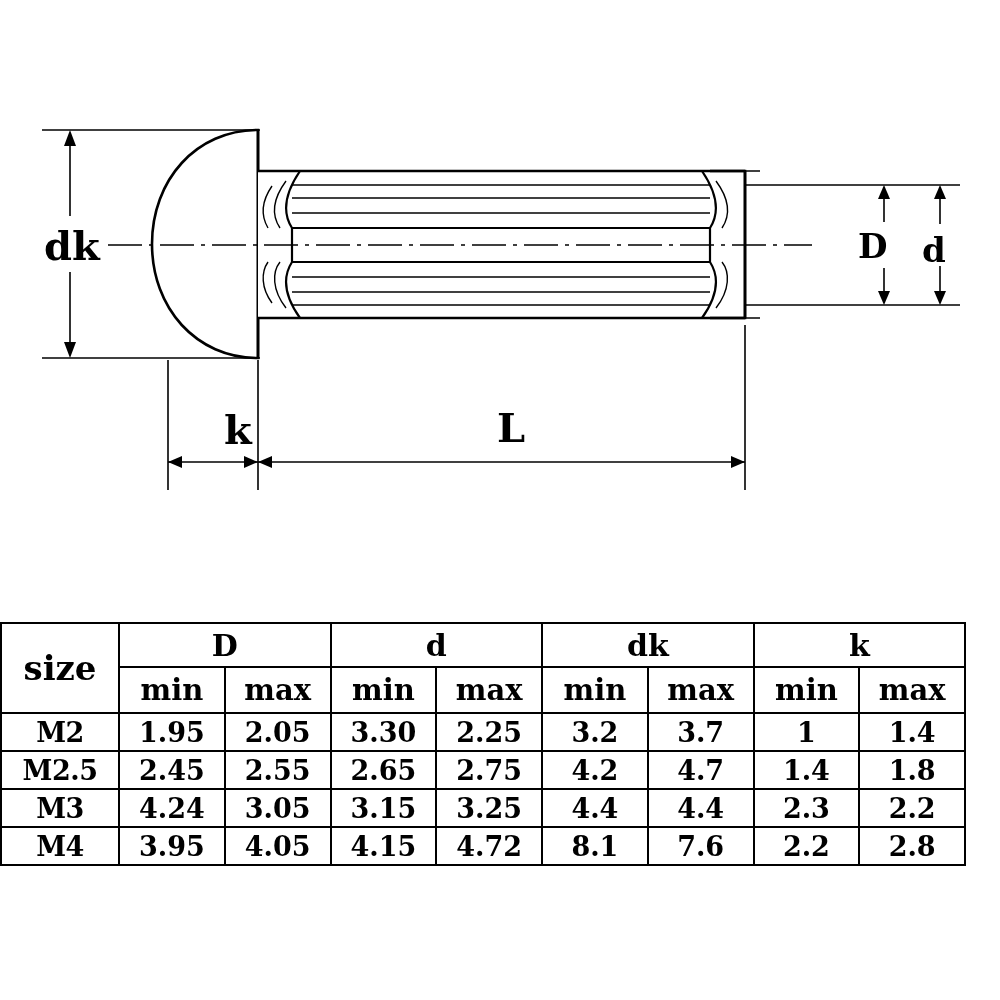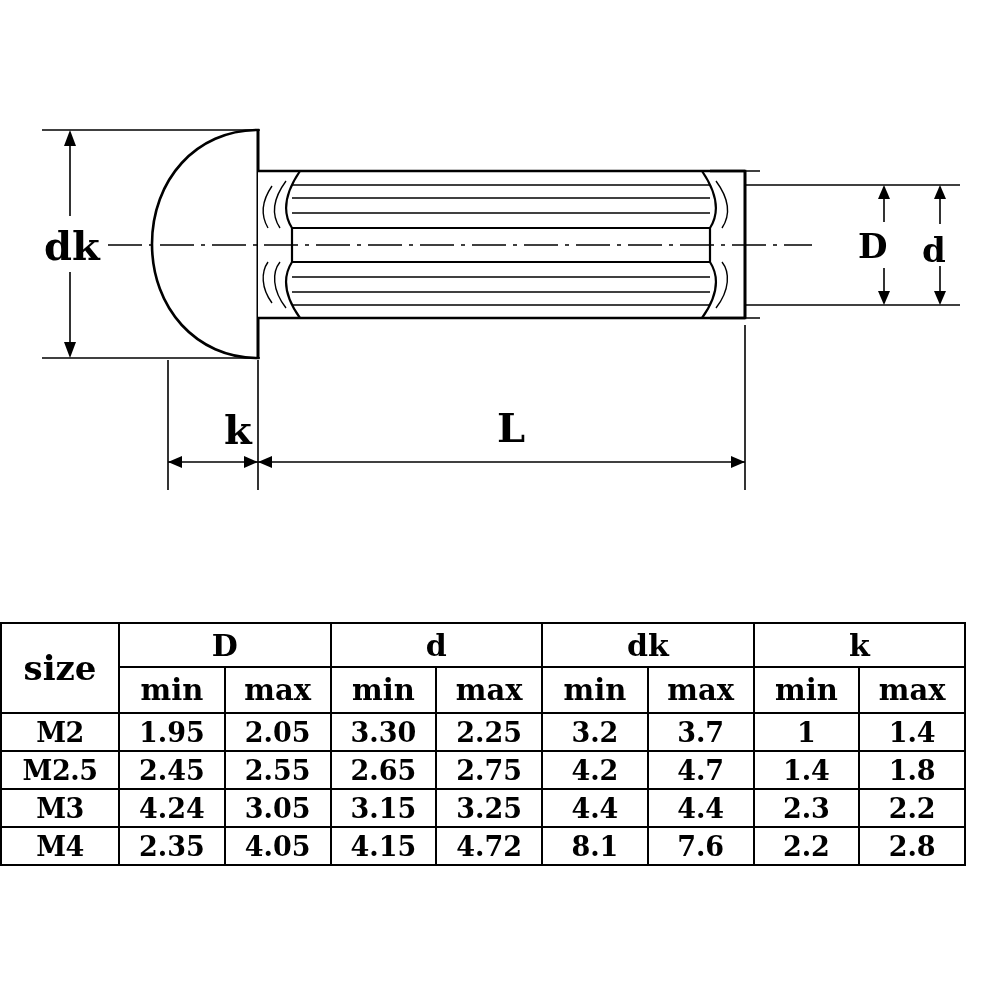--- a/index.html
+++ b/index.html
@@ -250,21 +250,21 @@
           <td>3.05</td>
           <td>3.15</td>
           <td>3.25</td>
           <td>4.4</td>
           <td>4.4</td>
           <td>2.3</td>
           <td>2.2</td>
         </tr>
         <tr>
           <td class="size-cell">M4</td>
-          <td>2.35</td>
+          <td>3.95</td>
           <td>4.05</td>
           <td>4.15</td>
           <td>4.72</td>
           <td>8.1</td>
           <td>7.6</td>
           <td>2.2</td>
           <td>2.8</td>
         </tr>
       </tbody>
     </table>

